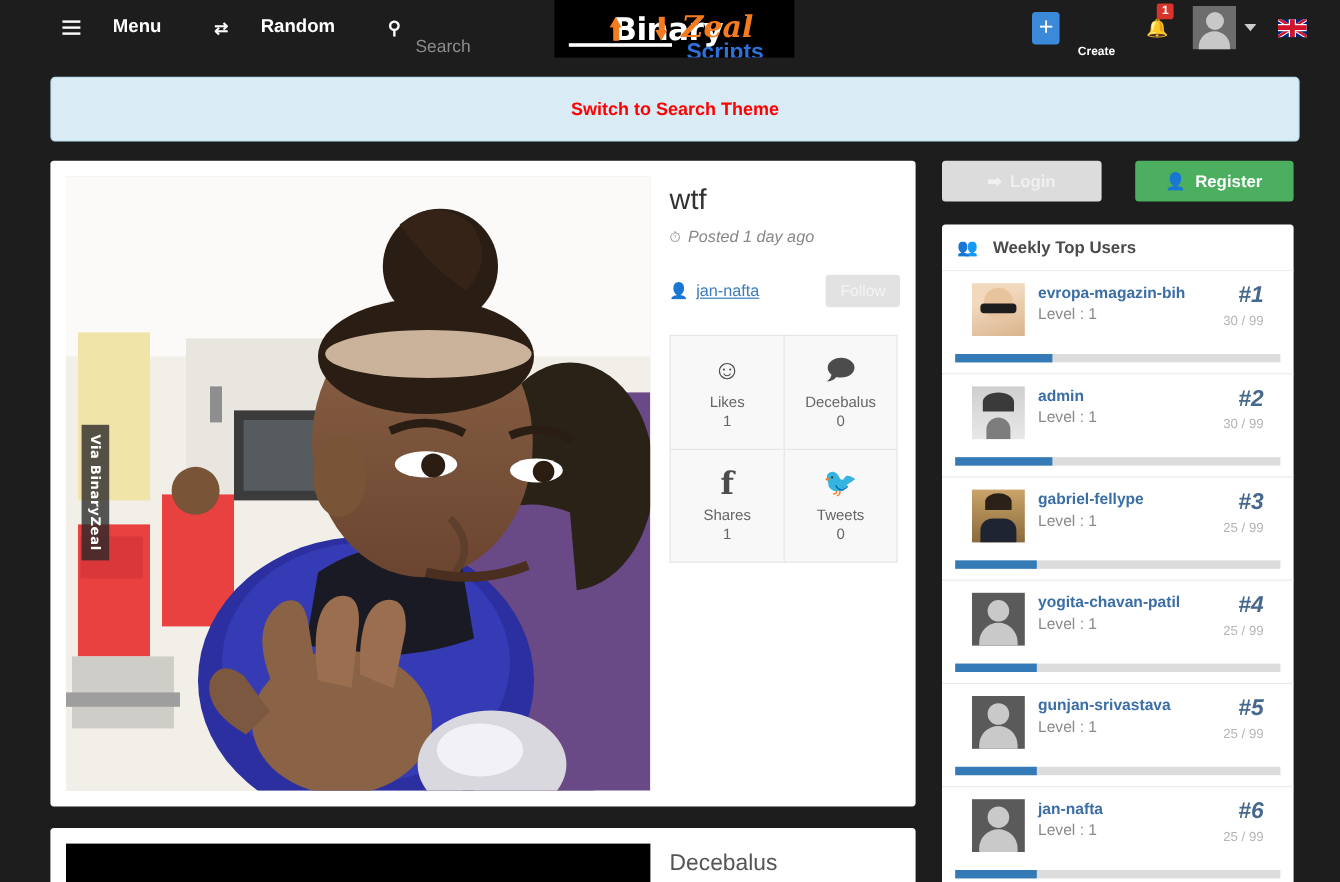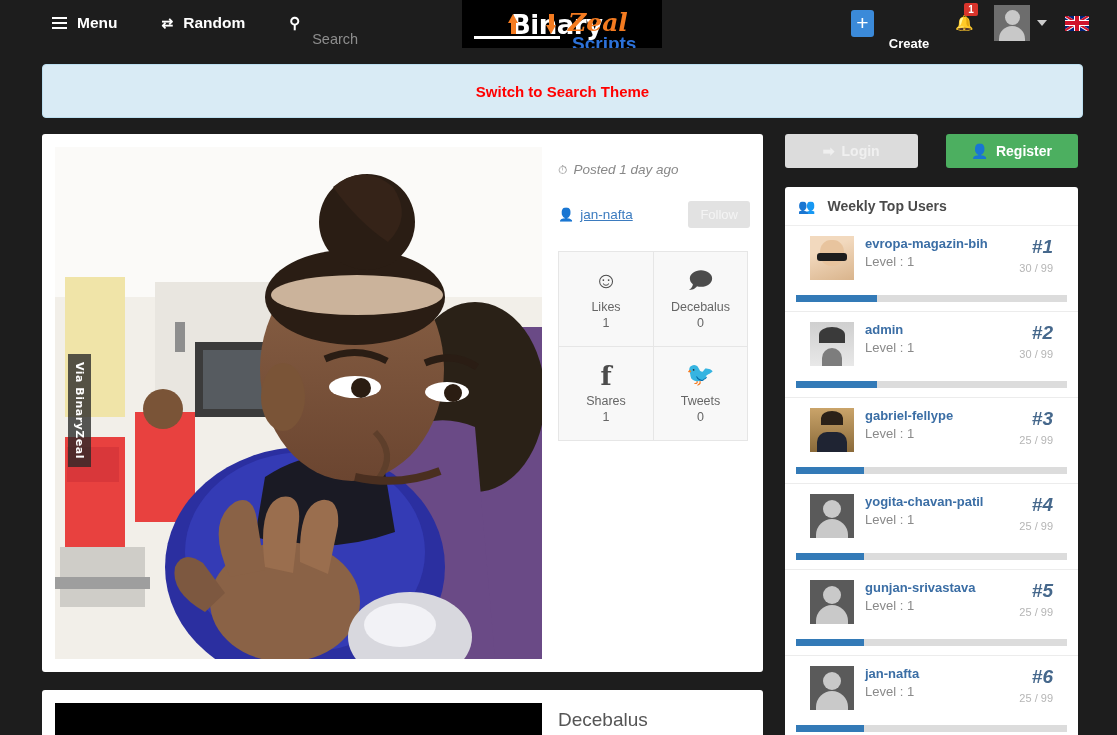--- a/index.html
+++ b/index.html
@@ -13,21 +13,21 @@
   
   .navbar {
     position: relative;
     height: 46px;
     background: #1d1d1d;
     display: flex;
     align-items: center;
   }
   .nav-left { display: flex; align-items: center; padding-left: 52px; gap: 0; }
   .nav-item {
-    display: flex; align-items: center; gap: 10px;
+    display: flex; align-items: center; gap: 27px;
     color: #ffffff; font-size: 15.5px; font-weight: bold;
     padding: 0 22px 0 0; cursor: pointer; white-space: nowrap;
   }
   .nav-item.random { padding-left: 22px; }
   .hamburger { display: inline-block; width: 15px; height: 12px; position: relative; }
   .hamburger i { position: absolute; left: 0; width: 15px; height: 2px; background: #fff; }
   .hamburger i:nth-child(1) { top: 0; }
   .hamburger i:nth-child(2) { top: 5px; }
   .hamburger i:nth-child(3) { top: 10px; }
   .search-wrap { display: flex; align-items: center; gap: 12px; padding-left: 22px; }
@@ -70,21 +70,21 @@
 
   .nav-right {
     position: absolute; right: 28px; top: 0; height: 46px;
     display: flex; align-items: center; gap: 0;
   }
   .plus-btn {
     width: 23px; height: 27px; background: #3b8ad9; border-radius: 3px;
     color: #fff; font-size: 21px; line-height: 25px; text-align: center;
     cursor: pointer; font-weight: 300;
   }
-  .create-label { color: #fff; font-size: 13px; font-weight: bold; margin-left: 15px; cursor: pointer; margin-top: 40px; }
+  .create-label { color: #fff; font-size: 10px; font-weight: bold; margin-left: 15px; cursor: pointer; margin-top: 40px; }
   .bell-wrap { position: relative; margin-left: 26px; cursor: pointer; }
   .bell { font-size: 15px; color: #fff; }
   .bell-badge {
     position: absolute; top: -11px; left: 9px;
     background: #d9342b; color: #fff; font-size: 10px; font-weight: bold;
     border-radius: 2px; padding: 1px 4px; line-height: 11px;
   }
   .avatar-nav {
     width: 36px; height: 36px; margin-left: 20px;
     background: #6d6d6d; position: relative; overflow: hidden; cursor: pointer;
@@ -325,20 +325,21 @@
             <path d="M245 415 q-2 -58 22 -62 q18 -2 16 26 l-10 48 z" fill="#9a6e4e"></path>
             <path d="M150 465 q-35 -20 -30 -45 q8 -18 28 -4 l22 30 z" fill="#7d5840"></path>
             <ellipse cx="355" cy="490" rx="62" ry="45" fill="#d8d8de"></ellipse>
             <ellipse cx="345" cy="478" rx="36" ry="22" fill="#f2f2f6"></ellipse>
           </svg>
           <div class="watermark">Via BinaryZeal</div>
         </div>
       </div>
 
       <div class="post-body">
+        <div class="post-title">wtf</div>
         <div class="post-meta">
           <span class="clock-icon">⏱</span>
           <span>Posted  1 day ago</span>
         </div>
         <div class="post-author-row">
           <span class="user-glyph">👤</span>
           <span class="author-link">jan-nafta</span>
           <button class="follow-btn">Follow</button>
         </div>
 

